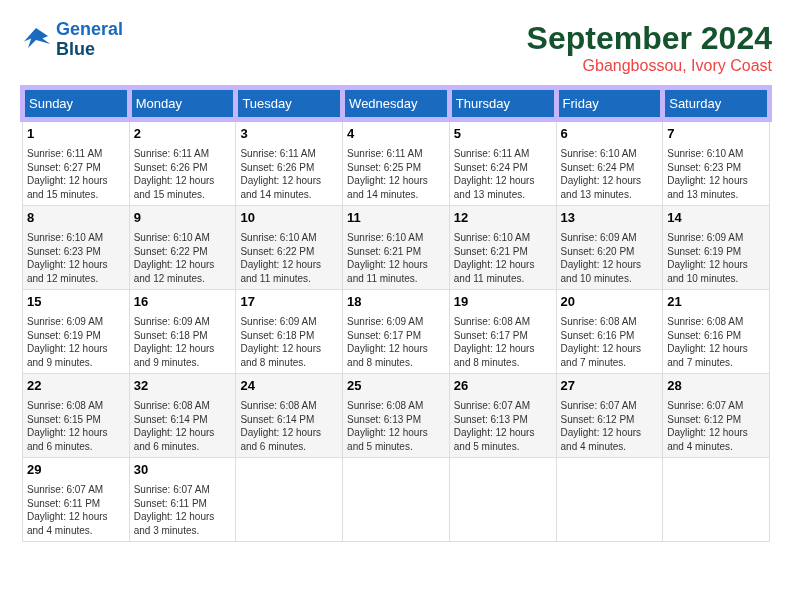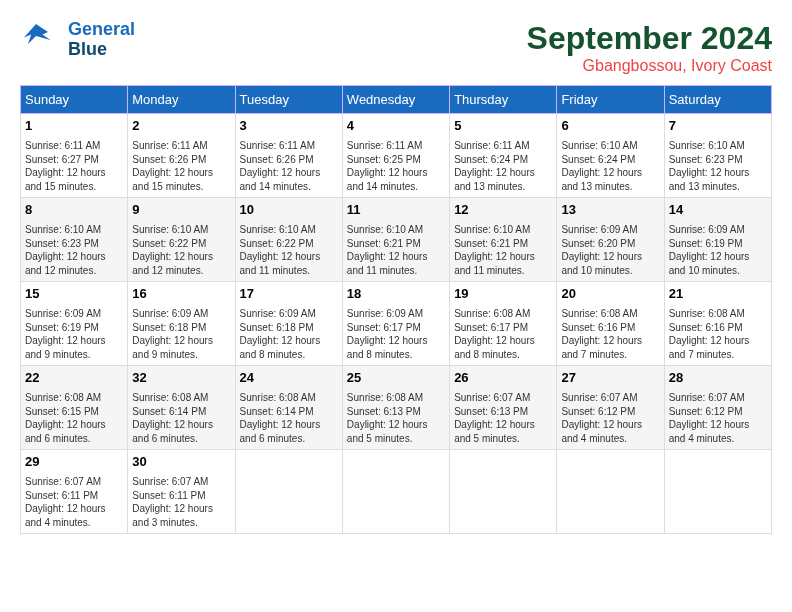--- a/index.html
+++ b/index.html
@@ -11,21 +11,22 @@
       padding: 20px;
     }
     .header {
       display: flex;
       justify-content: space-between;
       align-items: flex-start;
       margin-bottom: 10px;
     }
     .logo {
       display: flex;
-      gap: 16px;
+      align-items: center;
+      gap: 4px;
     }
     .logo-text {
       font-size: 18px;
       font-weight: bold;
       color: #333;
       line-height: 1.1;
     }
     .logo-text span {
       color: #1a6bbf;
     }
@@ -52,21 +53,21 @@
     }
     thead tr {
       background-color: #1a6bbf;
       color: #fff;
     }
     thead th {
       padding: 6px 4px;
       text-align: left;
       font-size: 13px;
       font-weight: normal;
-      border: 1px solid #c4b5fd;
+      border: 5px solid #c4b5fd;
     }
     tbody tr {
       border-bottom: 1px solid #ddd;
     }
     tbody td {
       padding: 4px 4px;
       vertical-align: top;
       border: 1px solid #ddd;
       width: calc(100% / 7);
       min-height: 80px;

